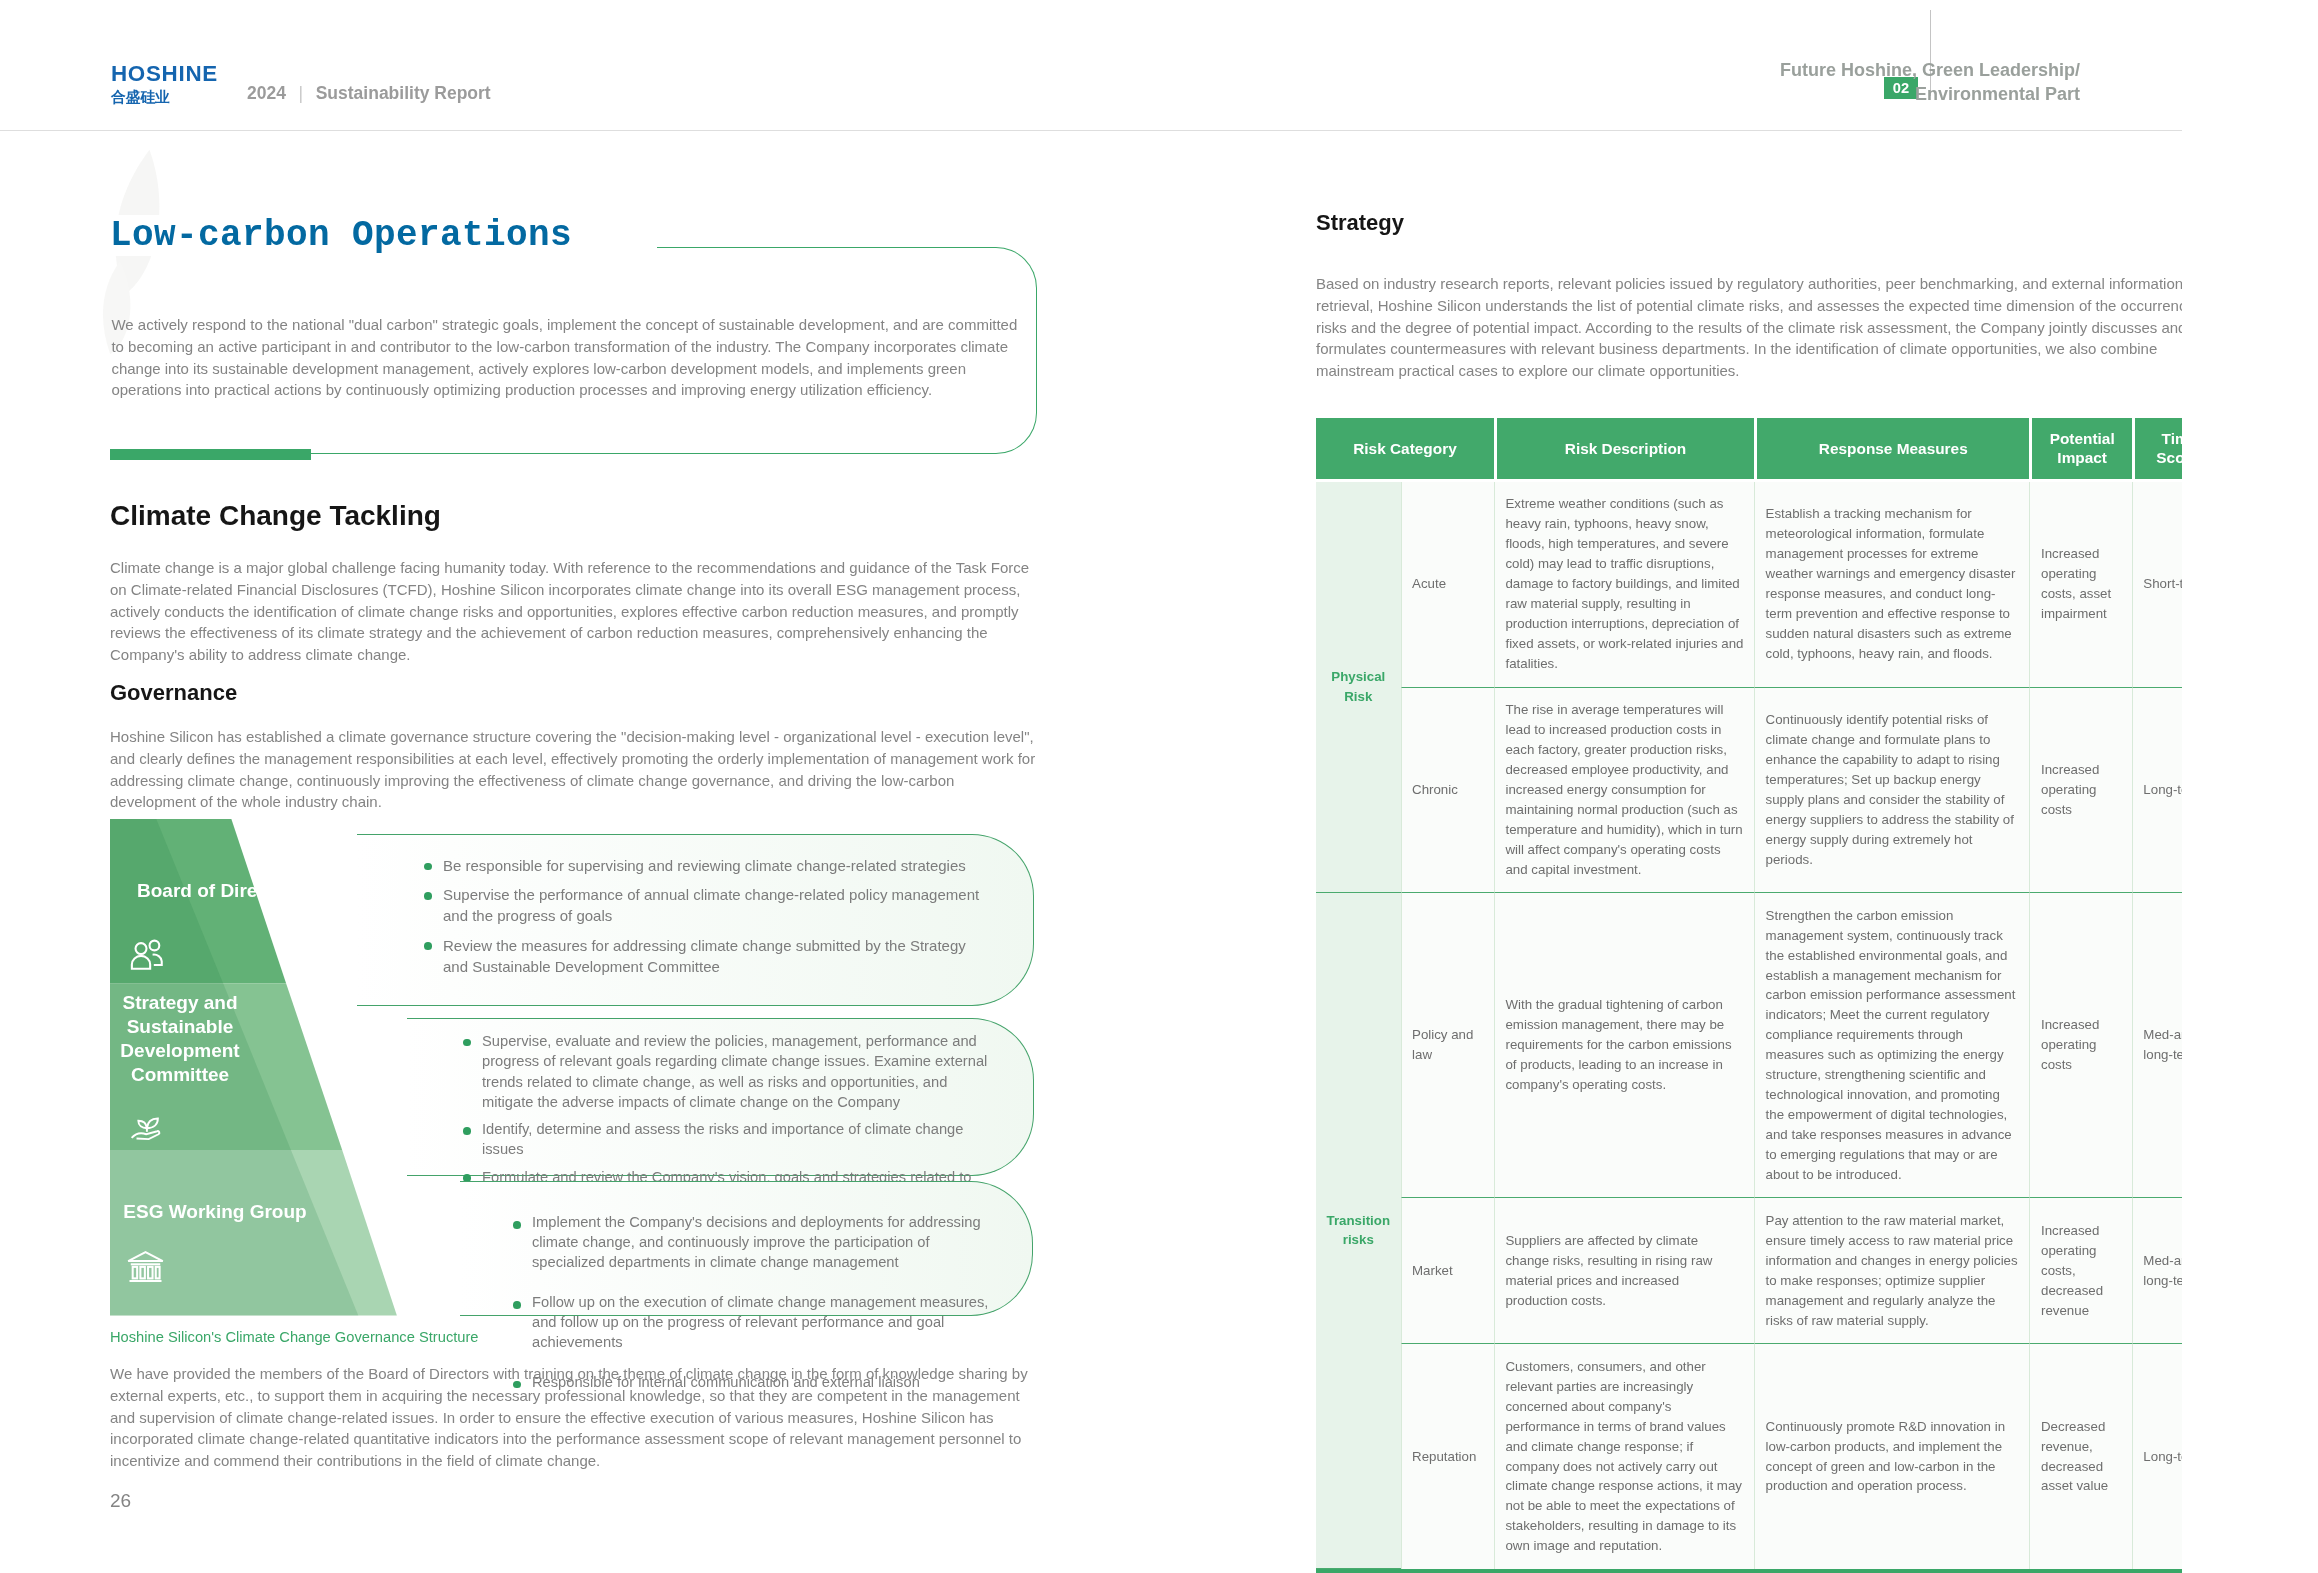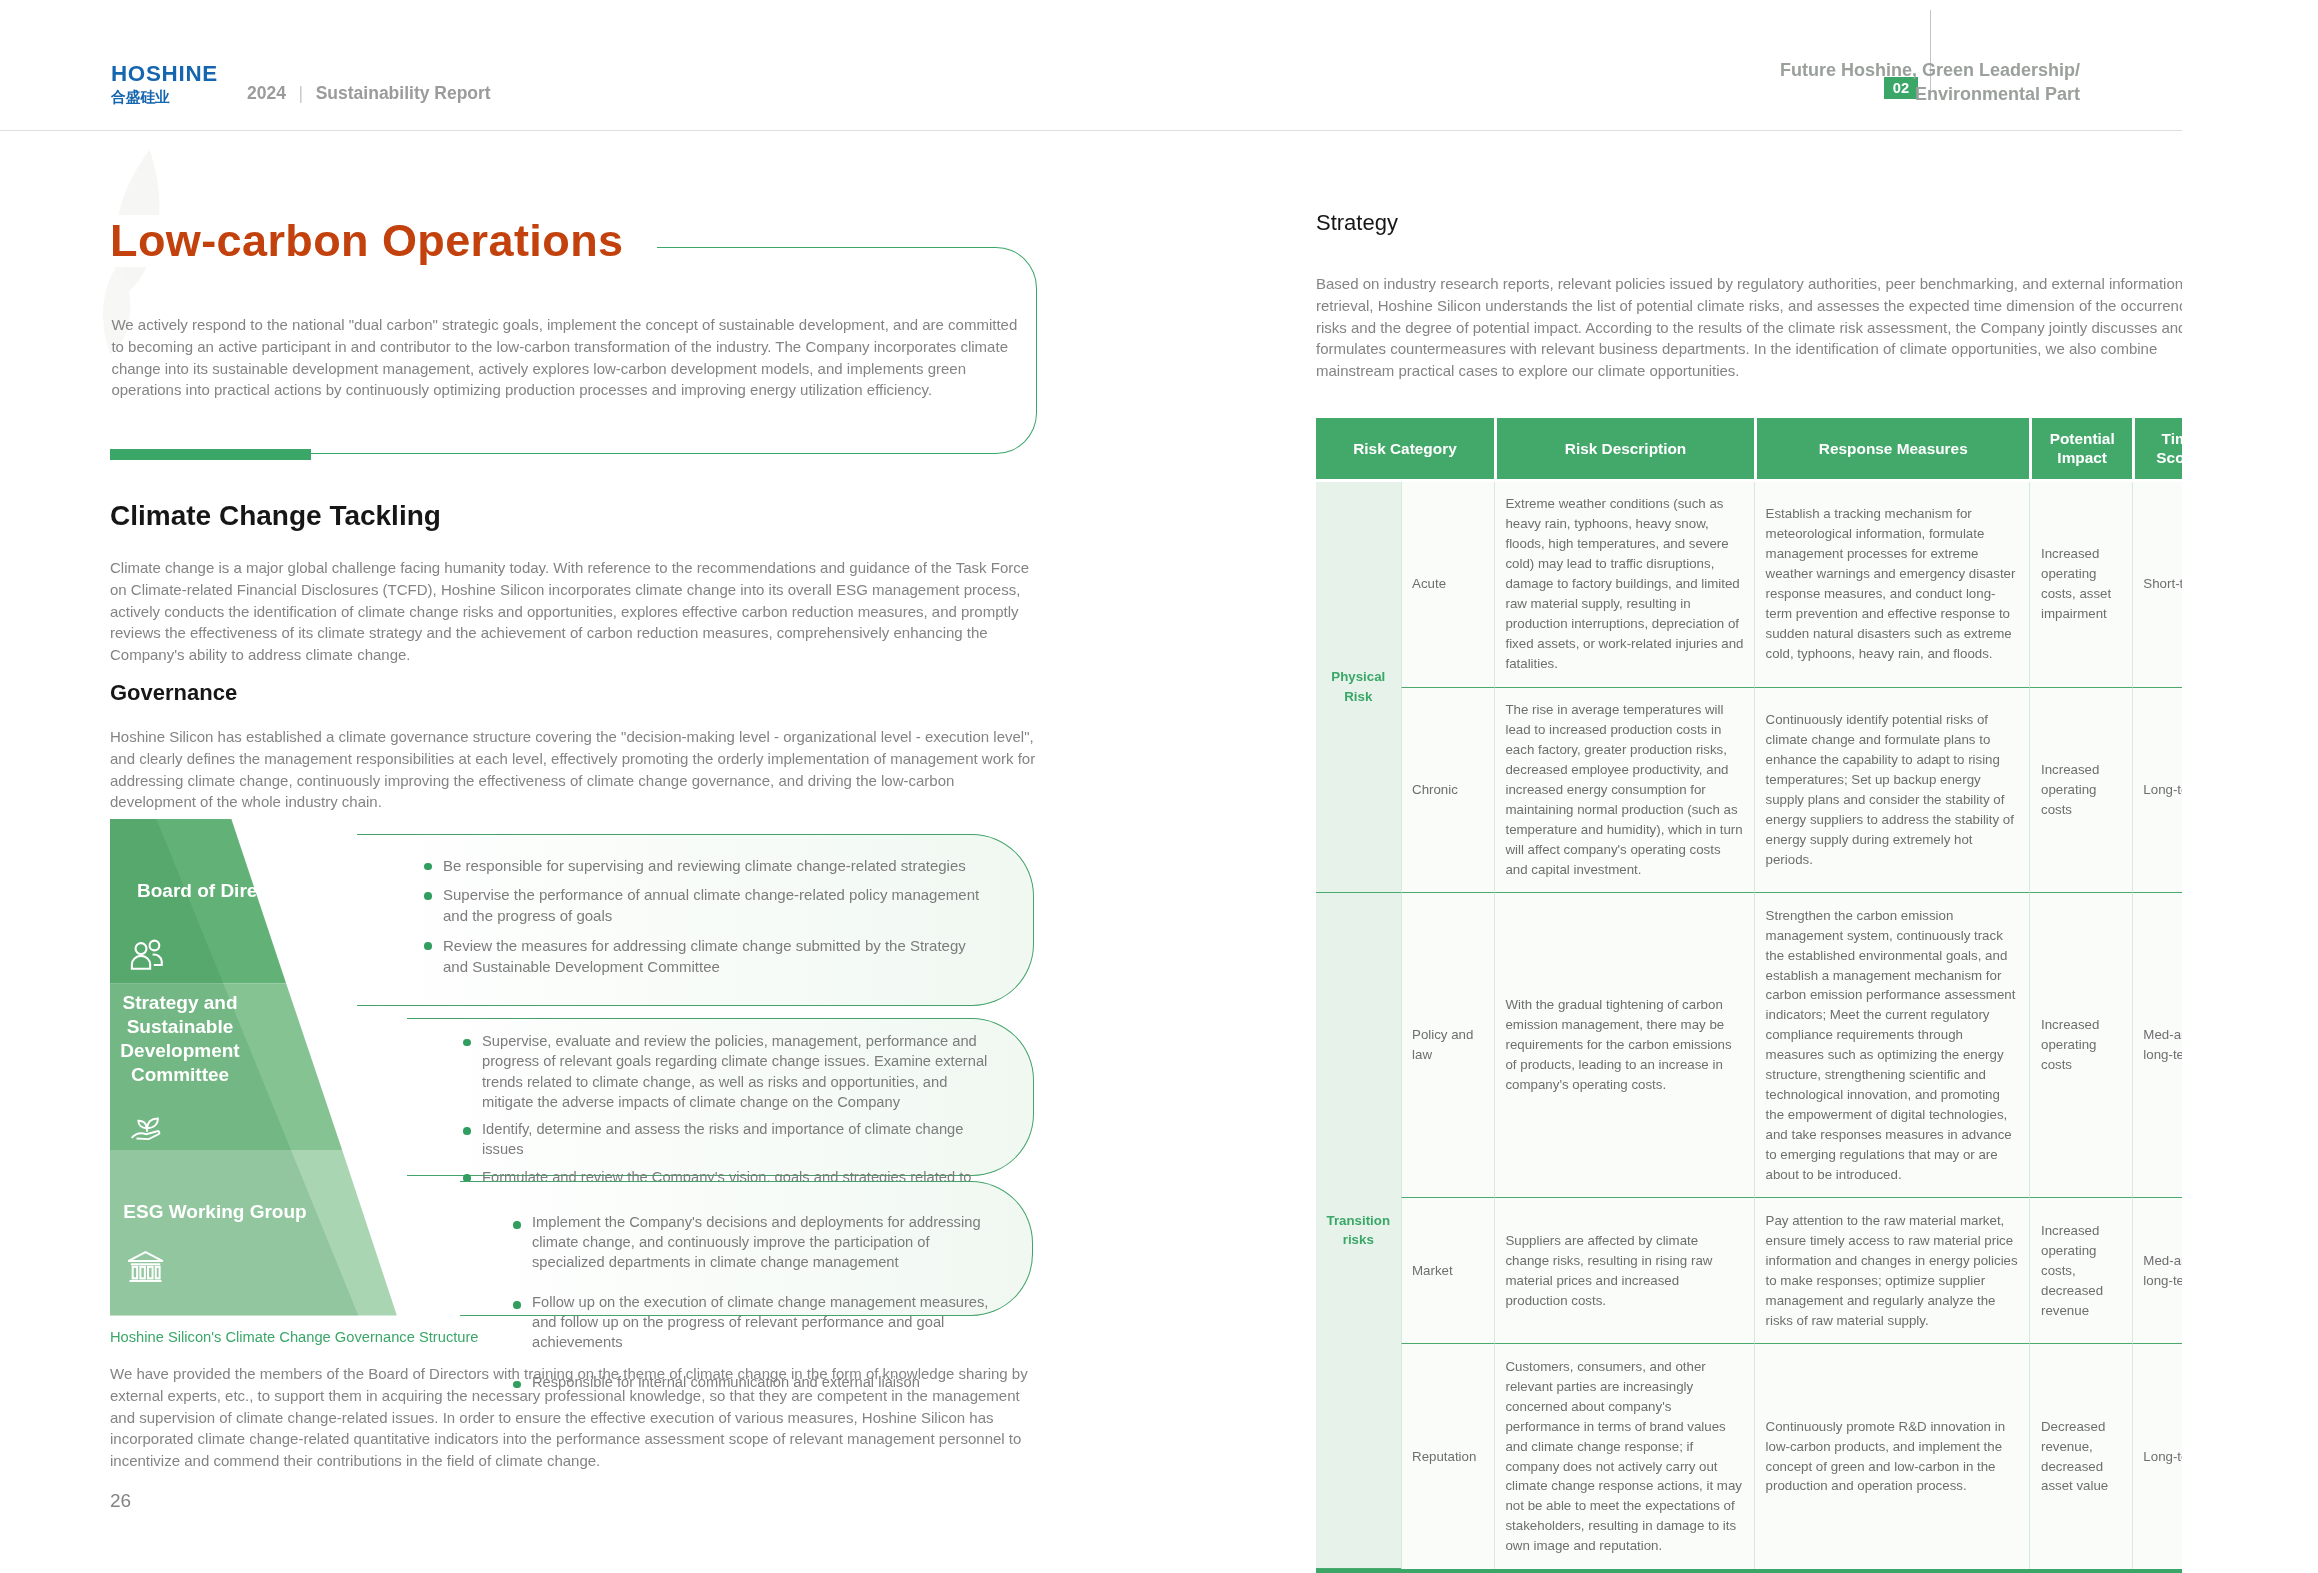--- a/index.html
+++ b/index.html
@@ -23,22 +23,22 @@
   
   .body-text { font-size:15px; line-height:1.45; color:#848484; margin:0; }
   h1,h2,h3 { margin:0; color:#161616; }
 
   
   .watermark { position:absolute; left:84px; top:147px; opacity:0.55; }
   .intro-wrap { position:absolute; left:110px; top:247px; width:927px; height:207px; }
   .intro-frame { position:absolute; left:0; top:0; right:0; bottom:0; border:1.4px solid #3aa768; border-left:none;
                  border-radius:0 41px 41px 0; }
   .intro-frame .mask { position:absolute; top:-2.8px; left:0; width:547px; height:5.6px; background:#fff; }
-  .doc-title { position:absolute; left:0; top:-32px; font-size:45px; font-weight:700; color:#c2410c;
-               background:#fff; padding-right:25px; letter-spacing:0.4px; }
+  .doc-title { position:absolute; left:0; top:-32px; font-size:36px; font-weight:700; color:#0369a1;
+               background:#fff; padding-right:25px; letter-spacing:0.4px;font-family:Liberation Mono, monospace; }
   .intro-text { position:absolute; left:1.4px; top:67px; width:908px; }
   .intro-bar { position:absolute; left:0; bottom:-6.3px; width:201px; height:11.2px; background:#3aa768; }
 
   .h-tackling { position:absolute; left:110px; top:500px; font-size:28px; font-weight:700; }
   .p-tackling { position:absolute; left:110px; top:557px; width:927px; }
   .h-governance { position:absolute; left:110px; top:680px; font-size:22px; font-weight:700; }
   .p-governance { position:absolute; left:110px; top:726px; width:927px; }
 
   
   .gov { position:absolute; left:110px; top:819px; width:927px; height:498px; }
@@ -56,21 +56,21 @@
   #box3 { left:350px; top:362px; width:573px; height:135px; padding:11.2px 36px 4.2px 53px; }
   #box3 li { font-size:14.7px; line-height:1.36; margin-bottom:6.3px;margin-top:20px; }
 
   .gov-caption { position:absolute; left:110px; top:1329px; font-size:14.7px; color:#3aa768; }
   .p-closing { position:absolute; left:110px; top:1363px; width:927px; }
   .pagenum { position:absolute; font-size:19px; color:#848484; }
   #pn-left { left:110px; top:1490px; }
   #pn-right { left:2185px; top:1485px; }
 
   
-  .h-strategy { position:absolute; left:1316px; top:210px; font-size:22px; font-weight:400; }
+  .h-strategy { position:absolute; left:1316px; top:210px; font-size:22px; font-weight:700; }
   .p-strategy { position:absolute; left:1316px; top:273px; width:920px; }
   .risk-table-wrap { position:absolute; left:1316px; top:418px; width:908px; }
   table.risk { width:100%; border-collapse:separate; border-spacing:0; border:0; border-bottom:4.9px solid #3aa768; }
   table.risk th { background:#42a96b; color:#ffffff; font-size:15.4px; font-weight:700; padding:11.2px 4.2px;
                   border-left:3.5px solid #ffffff; border-bottom:3.5px solid #ffffff; line-height:1.25; }
   table.risk th:first-child { border-left:none; }
   table.risk td { background:#fafcfa; font-size:13.3px; color:#6e6e6e; line-height:1.5; padding:12.6px 10.5px;
                   vertical-align:middle; border-left:0.7px solid #d8ead9; border-bottom:1.4px solid #4aaa6e; }
   table.risk tr:last-child td { border-bottom:none; }
   td.cat { background:#e7f3ea !important; color:#3aa768 !important; font-weight:600; text-align:center;

